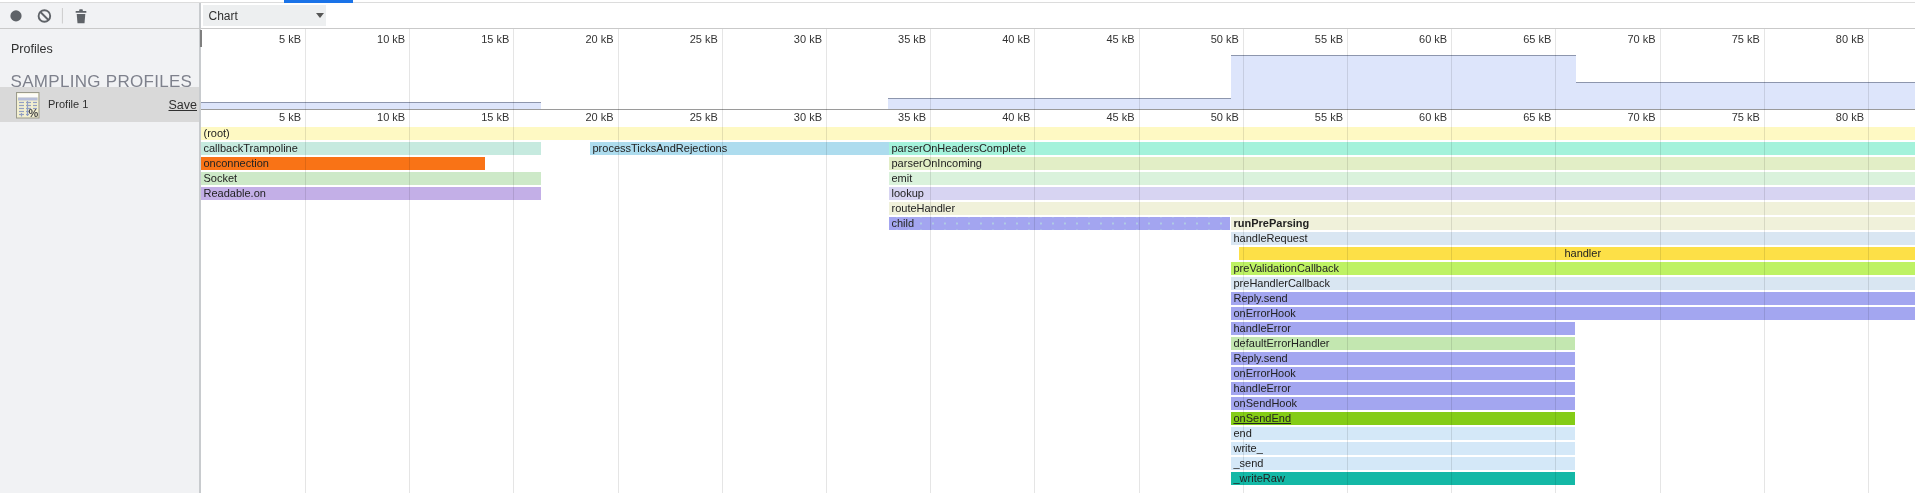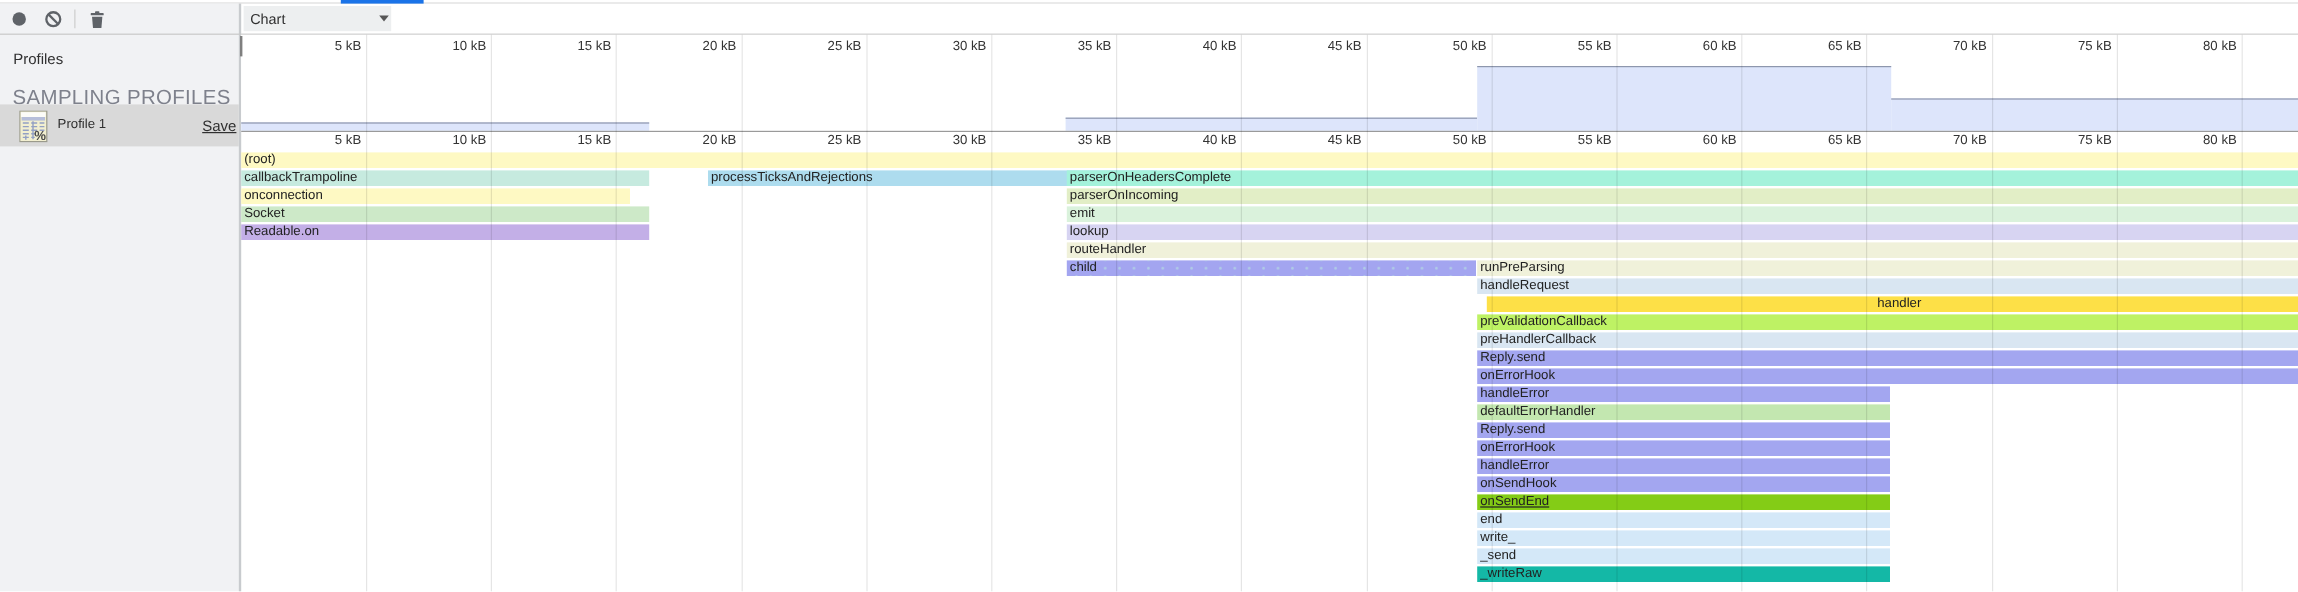--- a/index.html
+++ b/index.html
@@ -97,29 +97,29 @@
 <div class="glab" style="left:1599.6px;top:32.5px">70 kB</div>
 <div class="glab" style="left:1599.6px;top:110.5px">70 kB</div>
 <div class="glab" style="left:1703.8px;top:32.5px">75 kB</div>
 <div class="glab" style="left:1703.8px;top:110.5px">75 kB</div>
 <div class="glab" style="left:1808.0px;top:32.5px">80 kB</div>
 <div class="glab" style="left:1808.0px;top:110.5px">80 kB</div>
 <div class="bar" style="left:200.5px;top:127px;width:1714.5px;background-color:#fef9c3;">(root)</div>
 <div class="bar" style="left:200.5px;top:142px;width:340.0px;background-color:#c6eadf;">callbackTrampoline</div>
 <div class="bar" style="left:541.5px;top:142px;width:374px;background-color:#addcee;margin-left:48px;">processTicksAndRejections</div>
 <div class="bar" style="left:888.5px;top:142px;width:1026.5px;background-color:#a4f2db;">parserOnHeadersComplete</div>
-<div class="bar" style="left:200.5px;top:157px;width:324px;background-color:#fef9c3;">onconnection</div>
+<div class="bar" style="left:200.5px;top:157px;width:284px;background-color:#f97316;">onconnection</div>
 <div class="bar" style="left:888.5px;top:157px;width:1026.5px;background-color:#e2eec6;">parserOnIncoming</div>
 <div class="bar" style="left:200.5px;top:172px;width:340.0px;background-color:#cde9c8;">Socket</div>
 <div class="bar" style="left:888.5px;top:172px;width:1026.5px;background-color:#daf2dc;">emit</div>
 <div class="bar" style="left:200.5px;top:187px;width:340.0px;background-color:#c3afe7;">Readable.on</div>
 <div class="bar" style="left:888.5px;top:187px;width:1026.5px;background-color:#d7d4f2;">lookup</div>
 <div class="bar" style="left:888.5px;top:202px;width:1026.5px;background-color:#f0f1da;">routeHandler</div>
 <div class="bar" style="left:888.5px;top:217px;width:341.0px;background-color:#a3a5f0;background-image:radial-gradient(circle, rgba(183,228,222,0.6) 0.8px, rgba(0,0,0,0) 1.4px);background-size:12px 7px;background-position:62px 3px;">child</div>
-<div class="bar" style="left:1230.5px;top:217px;width:684.5px;background-color:#f0f1da;">runPreParsing</div>
+<div class="bar" style="left:1230.5px;top:217px;width:684.5px;background-color:#f0f1da;font-weight:bold;">runPreParsing</div>
 <div class="bar" style="left:1230.5px;top:232px;width:684.5px;background-color:#d9e6f2;">handleRequest</div>
 <div class="bar" style="left:1239px;top:247px;width:684.5px;background-color:#fde047;text-align:center;">handler</div>
 <div class="bar" style="left:1230.5px;top:262px;width:684.5px;background-color:#bef264;">preValidationCallback</div>
 <div class="bar" style="left:1230.5px;top:277px;width:684.5px;background-color:#d9e6f2;">preHandlerCallback</div>
 <div class="bar" style="left:1230.5px;top:292px;width:684.5px;background-color:#a3a6f0;">Reply.send</div>
 <div class="bar" style="left:1230.5px;top:307px;width:684.5px;background-color:#a3a6f0;">onErrorHook</div>
 <div class="bar" style="left:1230.5px;top:322px;width:344.5px;background-color:#a3a6f0;">handleError</div>
 <div class="bar" style="left:1230.5px;top:337px;width:344.5px;background-color:#c3e7b0;">defaultErrorHandler</div>
 <div class="bar" style="left:1230.5px;top:352px;width:344.5px;background-color:#a3a6f0;">Reply.send</div>
 <div class="bar" style="left:1230.5px;top:367px;width:344.5px;background-color:#a3a6f0;">onErrorHook</div>

